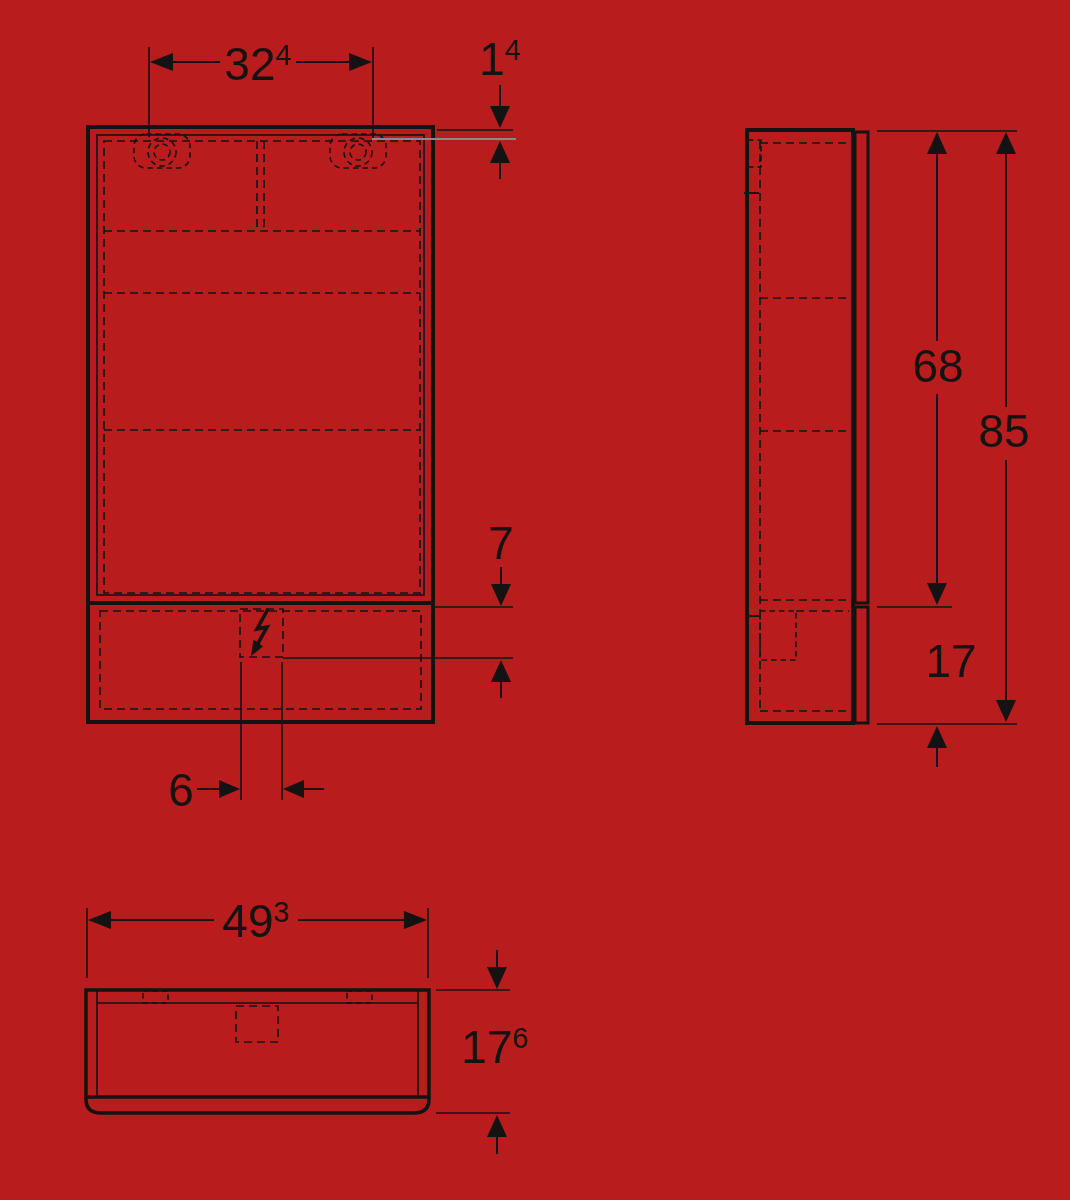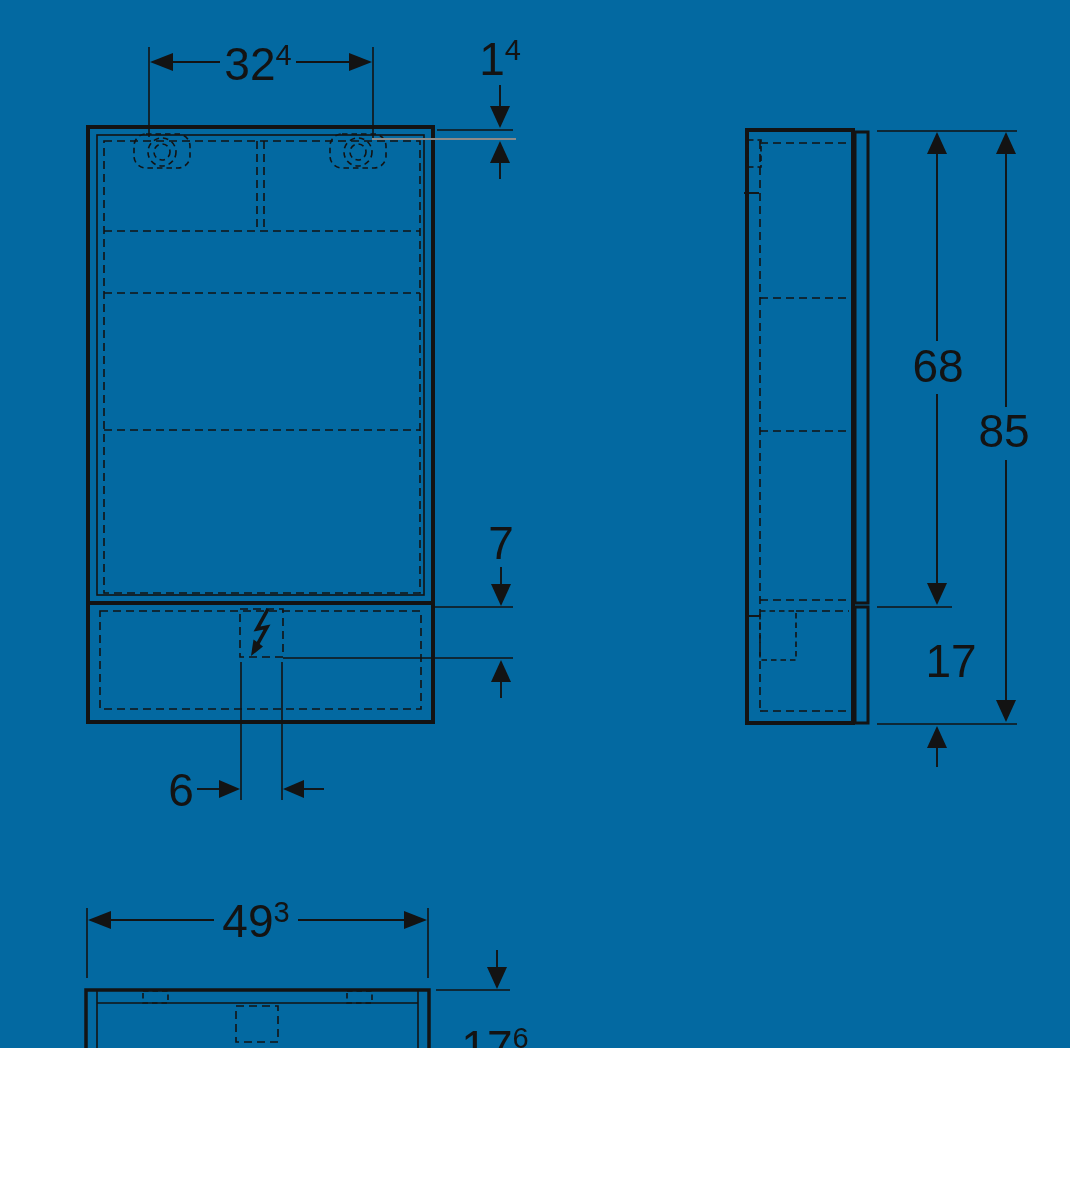--- a/index.html
+++ b/index.html
@@ -3,22 +3,22 @@
 <meta charset="utf-8">
 <style>
   html, body {
     margin: 0;
     padding: 0;
     background: #ffffff;
   }
   .page {
     position: relative;
     width: 1070px;
-    height: 1048px;
-    background: #0369a1;
+    height: 1200px;
+    background: #b91c1c;
     overflow: hidden;
   }
   svg { display: block; }
   svg text {
     font-family: "Liberation Sans", "DejaVu Sans", sans-serif;
     fill: #131313;
   }
   .dimt { font-size: 46px; }
   .sup  { font-size: 29px; }
   .ln   { stroke: #131313; fill: none; stroke-linecap: butt; }

